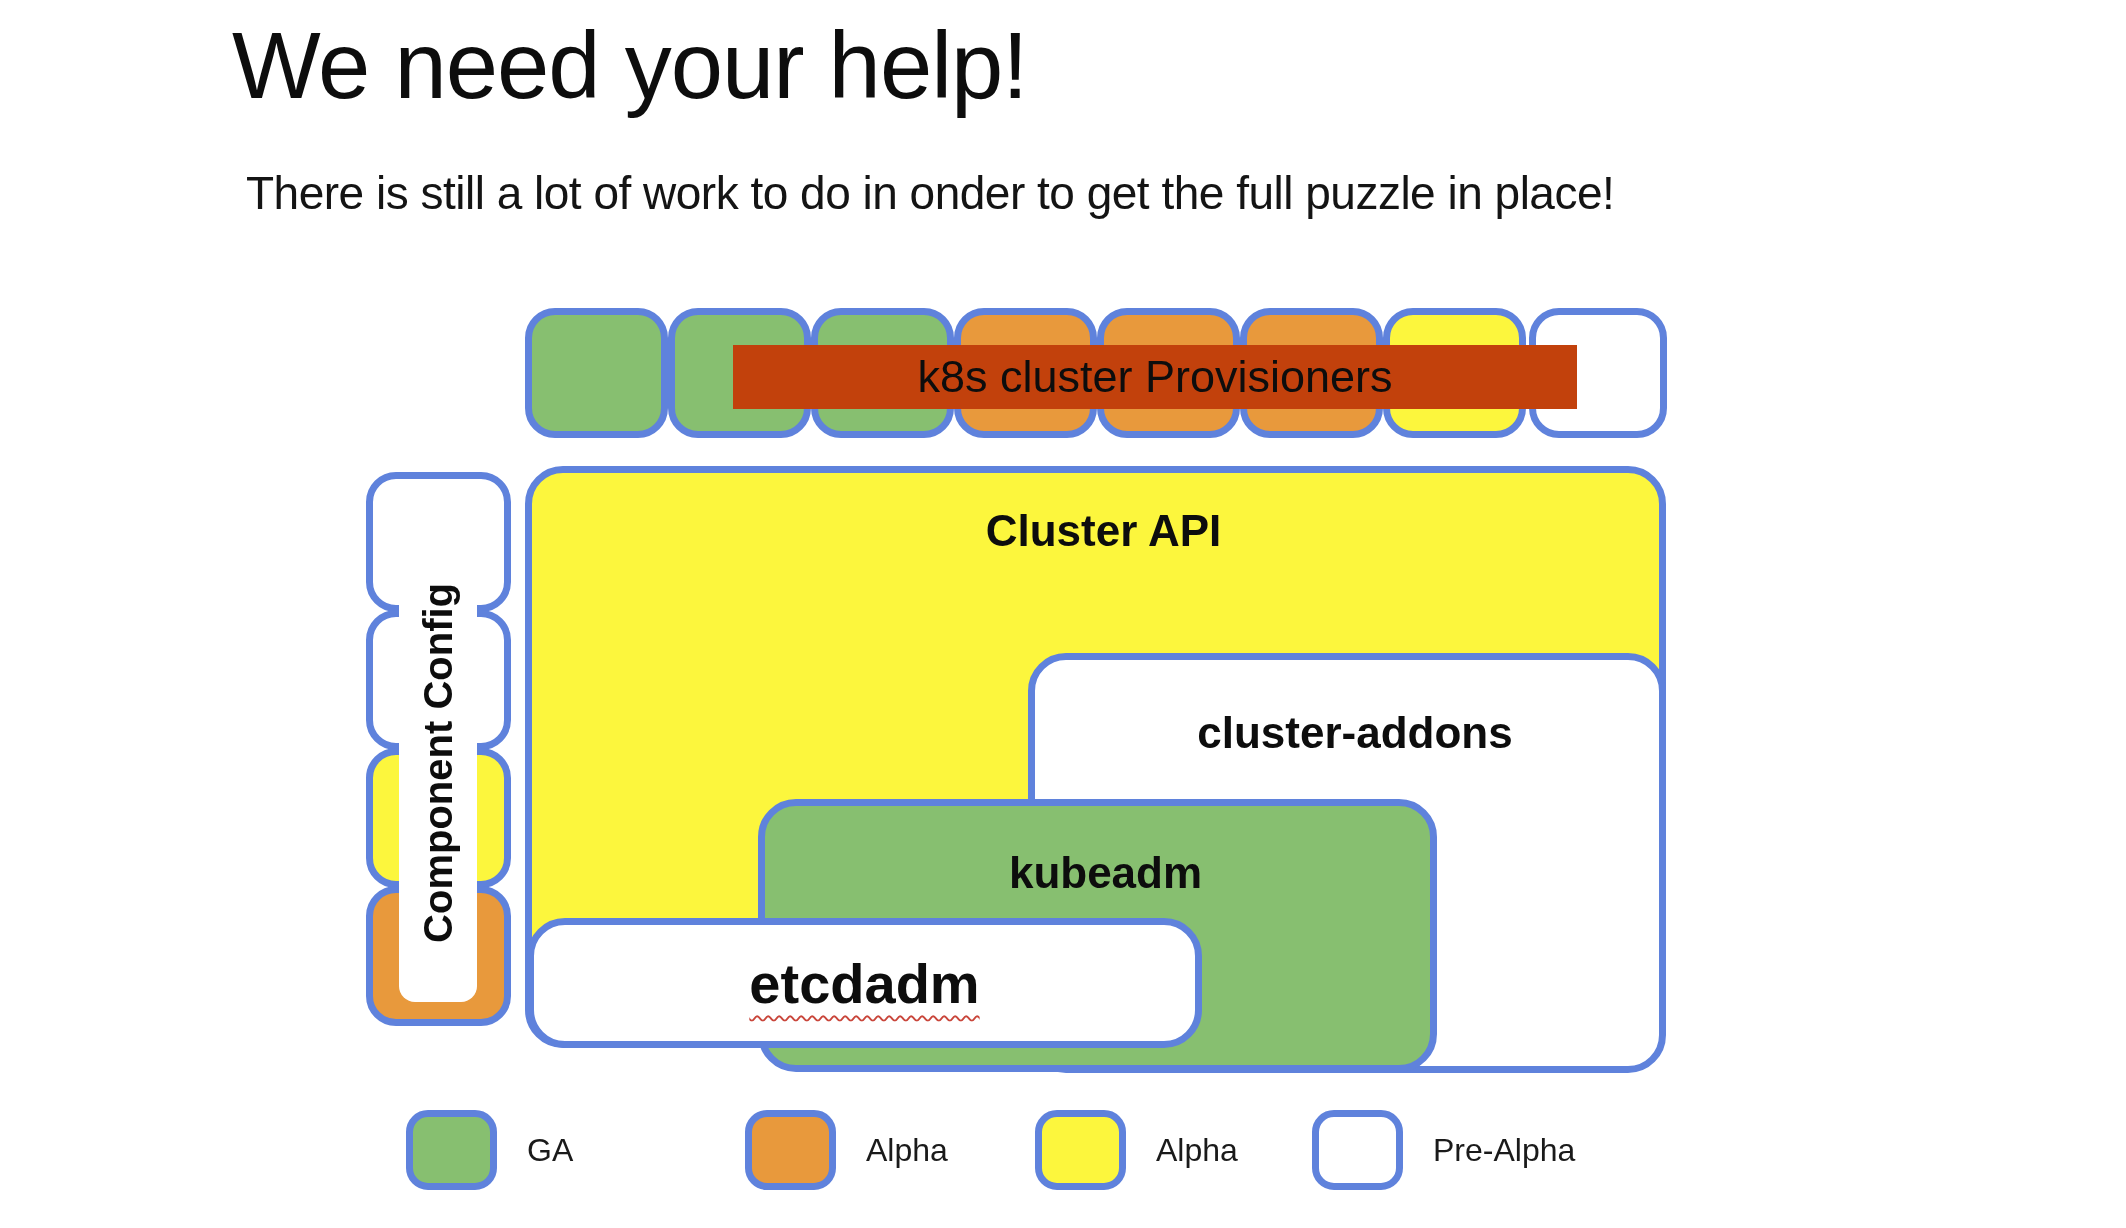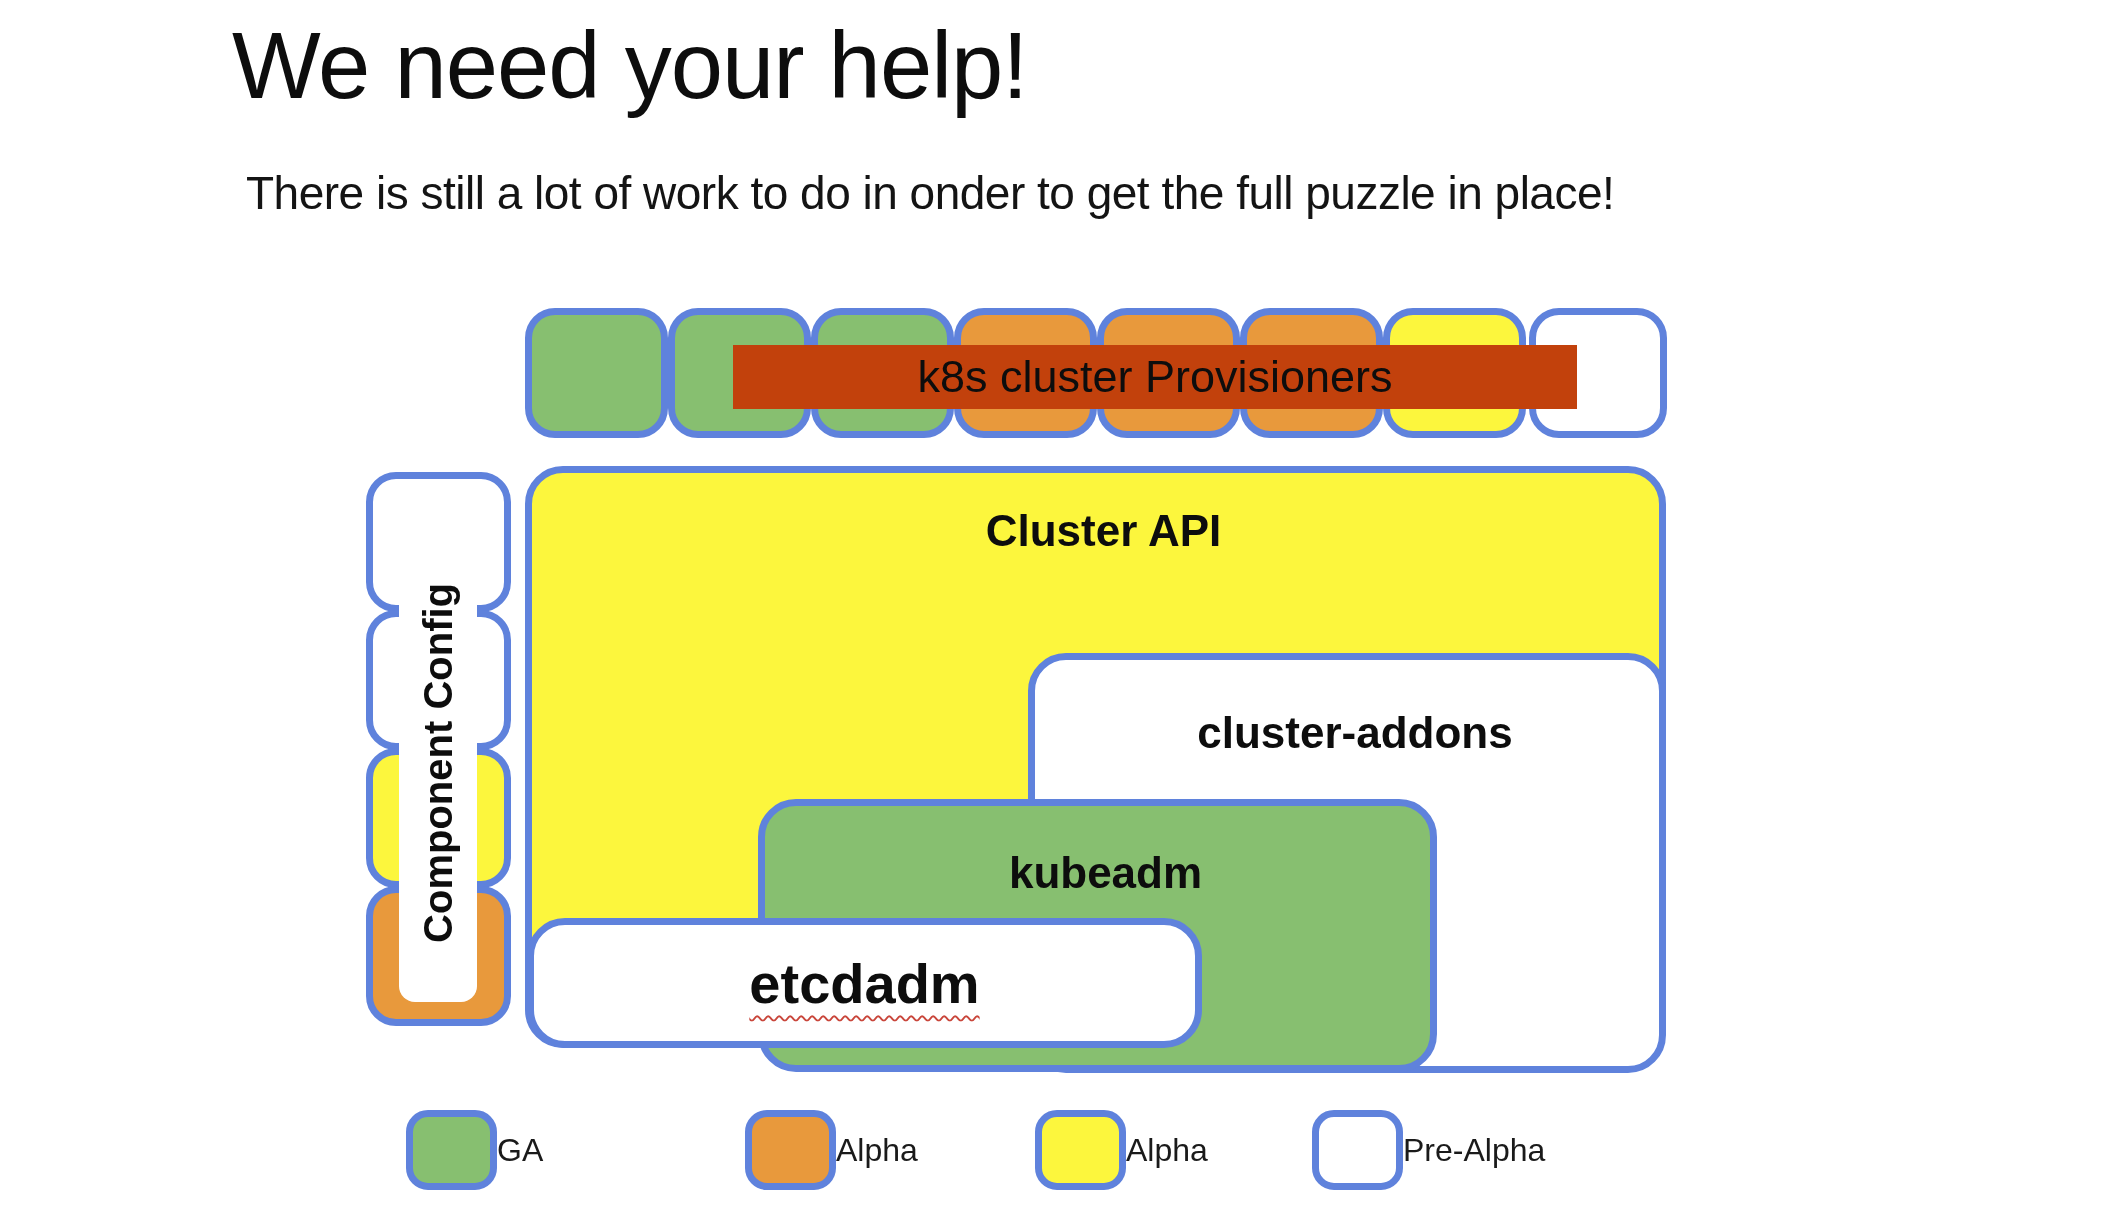--- a/index.html
+++ b/index.html
@@ -56,21 +56,21 @@
   #block-kubeadm{left:758px;top:775px;width:679px;height:273px;z-index:3;}
   #block-etcdadm{left:527px;top:918px;width:675px;height:130px;z-index:4;
     display:flex;align-items:center;justify-content:center;}
   #etcdadm-text{
     font-size:56px;font-weight:700;color:var(--ink);
     text-decoration-line:underline;text-decoration-style:wavy;
     text-decoration-color:var(--red);text-decoration-thickness:2px;
     text-underline-offset:12px;
   }
   .legend-item{
-    position:absolute;top:1110px;display:flex;align-items:center;
+    position:absolute;top:1110px;display:flex;align-items:center;gap:30px;
   }
   .legend-swatch{
     box-sizing:border-box;width:91px;height:80px;
     border:7px solid var(--blue);border-radius:22px;background:#fff;flex:0 0 auto;
   }
   .legend-text{font-size:32px;color:#1A1A1A;white-space:nowrap;}
 </style>
 </head>
 <body>
 

